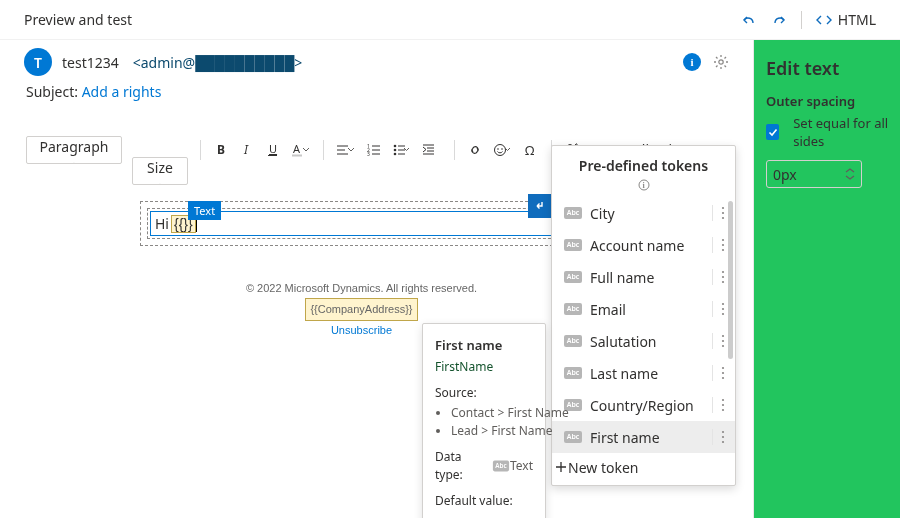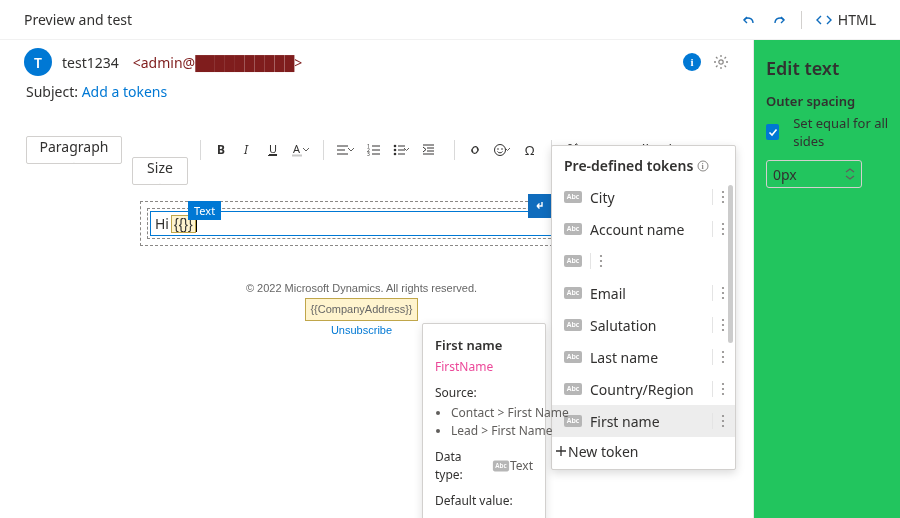--- a/index.html
+++ b/index.html
@@ -67,21 +67,21 @@
     display: flex; align-items: center; gap: 10px;
     padding: 8px 24px 4px 24px;
   }
   .avatar {
     width: 28px; height: 28px; border-radius: 50%;
     background: var(--blue-light); color: #fff;
     display: flex; align-items: center; justify-content: center;
     font-size: 14px; font-weight: 600;
   }
   .from-name { font-size: 14px; color: #323130; }
-  .from-email { font-size: 14px; color: #7f1d1d; margin-left: 4px;}
+  .from-email { font-size: 14px; color: #0c4a6e; margin-left: 4px;}
   .from-actions { margin-left: auto; display: flex; align-items: center; gap: 12px; }
   .info-badge {
     width: 18px; height: 18px; border-radius: 50%;
     background: var(--blue-light); color: #fff;
     font-size: 11px; font-weight: 700;
     display: flex; align-items: center; justify-content: center;
     font-family: Georgia, serif;
   }
   .gear { color: var(--gray-icon); }
 
@@ -197,21 +197,21 @@
     width: 185px;
     background: #fff;
     border: 1px solid var(--gray-border);
     border-radius: 2px;
     box-shadow: 0 3px 10px rgba(0,0,0,0.15);
     z-index: 10;
   }
   .tokens-flyout h4 {
     margin: 0; padding: 10px 12px 6px 12px;
     font-size: 14px; font-weight: 600;
-    display: flex; align-items: center; gap: 4px;
+    display: flex; align-items: center; gap: 4px; flex-direction: column;
   }
   .tokens-scroll {
     position: relative;
     max-height: 252px;
   }
   .scroll-thumb {
     position: absolute; right: 2px; top: 4px;
     width: 5px; height: 158px; border-radius: 3px;
     background: rgba(0,0,0,0.20);
   }
@@ -246,21 +246,21 @@
     background: #fff;
     border: 1px solid var(--gray-border);
     border-radius: 2px;
     box-shadow: 0 3px 10px rgba(0,0,0,0.12);
     padding: 12px 12px 14px 12px;
     font-size: 12px;
     z-index: 11;
     line-height: 1.5;
   }
   .details-card .dtitle { font-weight: 600; font-size: 13px; color: #323130; }
-  .details-card .dname { color: #ec4899; margin-top: 2px;}
+  .details-card .dname { color: #14532d; margin-top: 2px;}
   .details-card .dlabel { color: #323130; font-size: 12px; margin-top: 8px;}
   .details-card ul { margin: 2px 0 0 0; padding-left: 16px; }
   .details-card li { color: #605E5C; font-size: 12px; white-space: nowrap;}
   .dtype-row { display: inline-flex; align-items: center; gap: 0; }
 </style>
 </head>
 <body>
 
 <div class="topbar">
   <div class="tabs">
@@ -310,21 +310,21 @@
               <circle cx="8" cy="8" r="2.2" fill="none" stroke="#8A8886" stroke-width="1.2"></circle>
               <path d="M8 1v2M8 13v2M1 8h2M13 8h2M3 3l1.5 1.5M11.5 11.5L13 13M13 3l-1.5 1.5M4.5 11.5L3 13" stroke="#8A8886" stroke-width="1.3"></path>
             </svg>
         </span>
       </div>
     </div>
 
     <div class="subject-row">
       <span class="subject-label">Subject:</span>
       <span> </span>
-      <span class="subject-link">Add a tokens</span>
+      <span class="subject-link">Add a rights</span>
     </div>
 
     <div class="toolbar">
       <div class="tb-select">
         <span>Paragraph</span>
         <svg width="10" height="10" viewBox="0 0 10 10">
             <path d="M1 3l4 4 4-4" fill="none" stroke="#605E5C" stroke-width="1.2"></path>
           </svg>
       </div>
       <div class="tb-select sm">
@@ -520,20 +520,21 @@
           <span class="more">
             <svg width="4" height="14" viewBox="0 0 4 14">
               <circle cx="2" cy="2" r="1.1" fill="#8A8886"></circle>
               <circle cx="2" cy="7" r="1.1" fill="#8A8886"></circle>
               <circle cx="2" cy="12" r="1.1" fill="#8A8886"></circle>
             </svg>
           </span>
         </div>
         <div class="tok-row">
           <span class="abc"></span>
+          <span class="labtxt">Full name</span>
           <span class="thin-sep"></span>
           <span class="more">
             <svg width="4" height="14" viewBox="0 0 4 14">
               <circle cx="2" cy="2" r="1.1" fill="#8A8886"></circle>
               <circle cx="2" cy="7" r="1.1" fill="#8A8886"></circle>
               <circle cx="2" cy="12" r="1.1" fill="#8A8886"></circle>
             </svg>
           </span>
         </div>
         <div class="tok-row">

